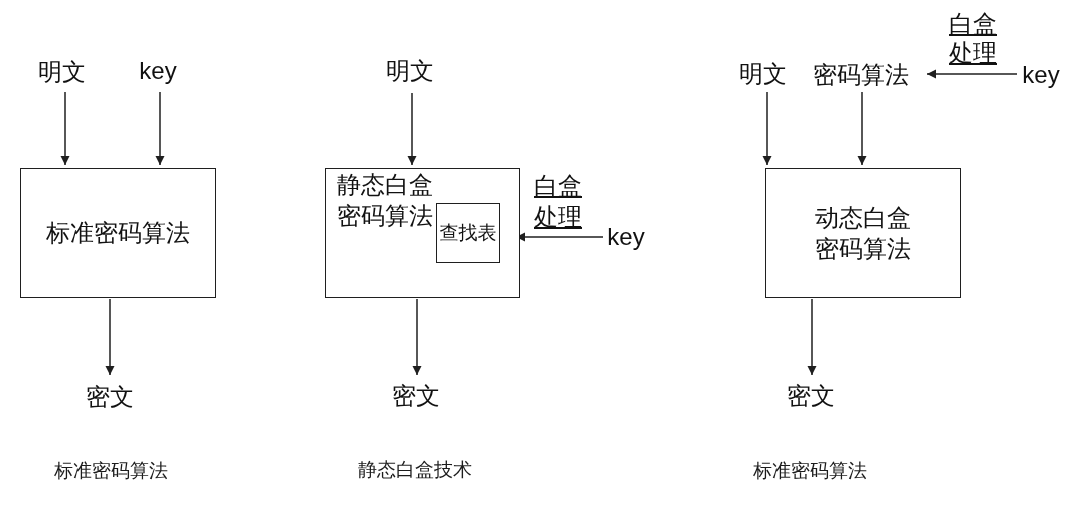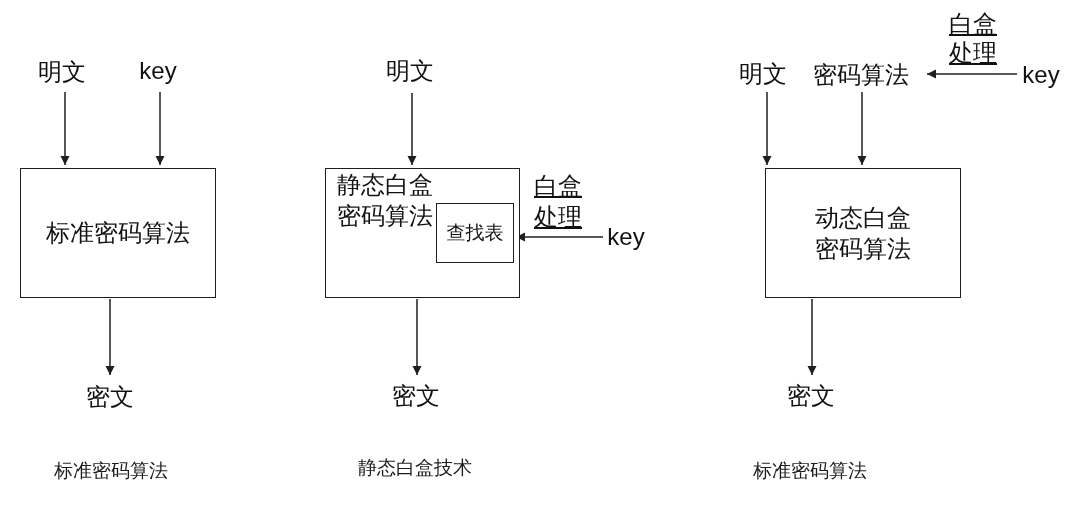--- a/index.html
+++ b/index.html
@@ -52,21 +52,21 @@
     position: absolute;
     left: 0; top: 0;
     width: 118px; height: 100%;
     display: flex;
     align-items: flex-start;
     justify-content: center;
   }
   .lookup-box {
     position: absolute;
     left: 110px; top: 34px;
-    width: 78px; height: 60px;
+    width: 64px; height: 60px;
     border: 1.5px solid #1f1f1f;
     box-sizing: border-box;
     font-size: 19px;
   }
 </style>
 </head>
 <body>
 
 <div class="canvas">
 
@@ -115,21 +115,21 @@
     </div>
   </div>
 
   <div class="lbl two-line" style="left:558px; top:201px; line-height:31px;">
     <div>白盒</div>
     <div>处理</div>
   </div>
   <div class="lbl" style="left:626px; top:237px;">key</div>
 
   <div class="lbl" style="left:416px; top:396px;">密文</div>
-  <div class="lbl caption" style="left:415px; top:470px;font-family:Liberation Mono, monospace;">静态白盒技术</div>
+  <div class="lbl caption" style="left:415px; top:470px;">静态白盒技术</div>
 
   <div class="lbl two-line" style="left:973px; top:38px; line-height:29px;">
     <div>白盒</div>
     <div>处理</div>
   </div>
 
   <div class="lbl" style="left:763px;  top:74px;">明文</div>
   <div class="lbl" style="left:861px;  top:75px;">密码算法</div>
   <div class="lbl" style="left:1041px; top:75px;">key</div>
 

